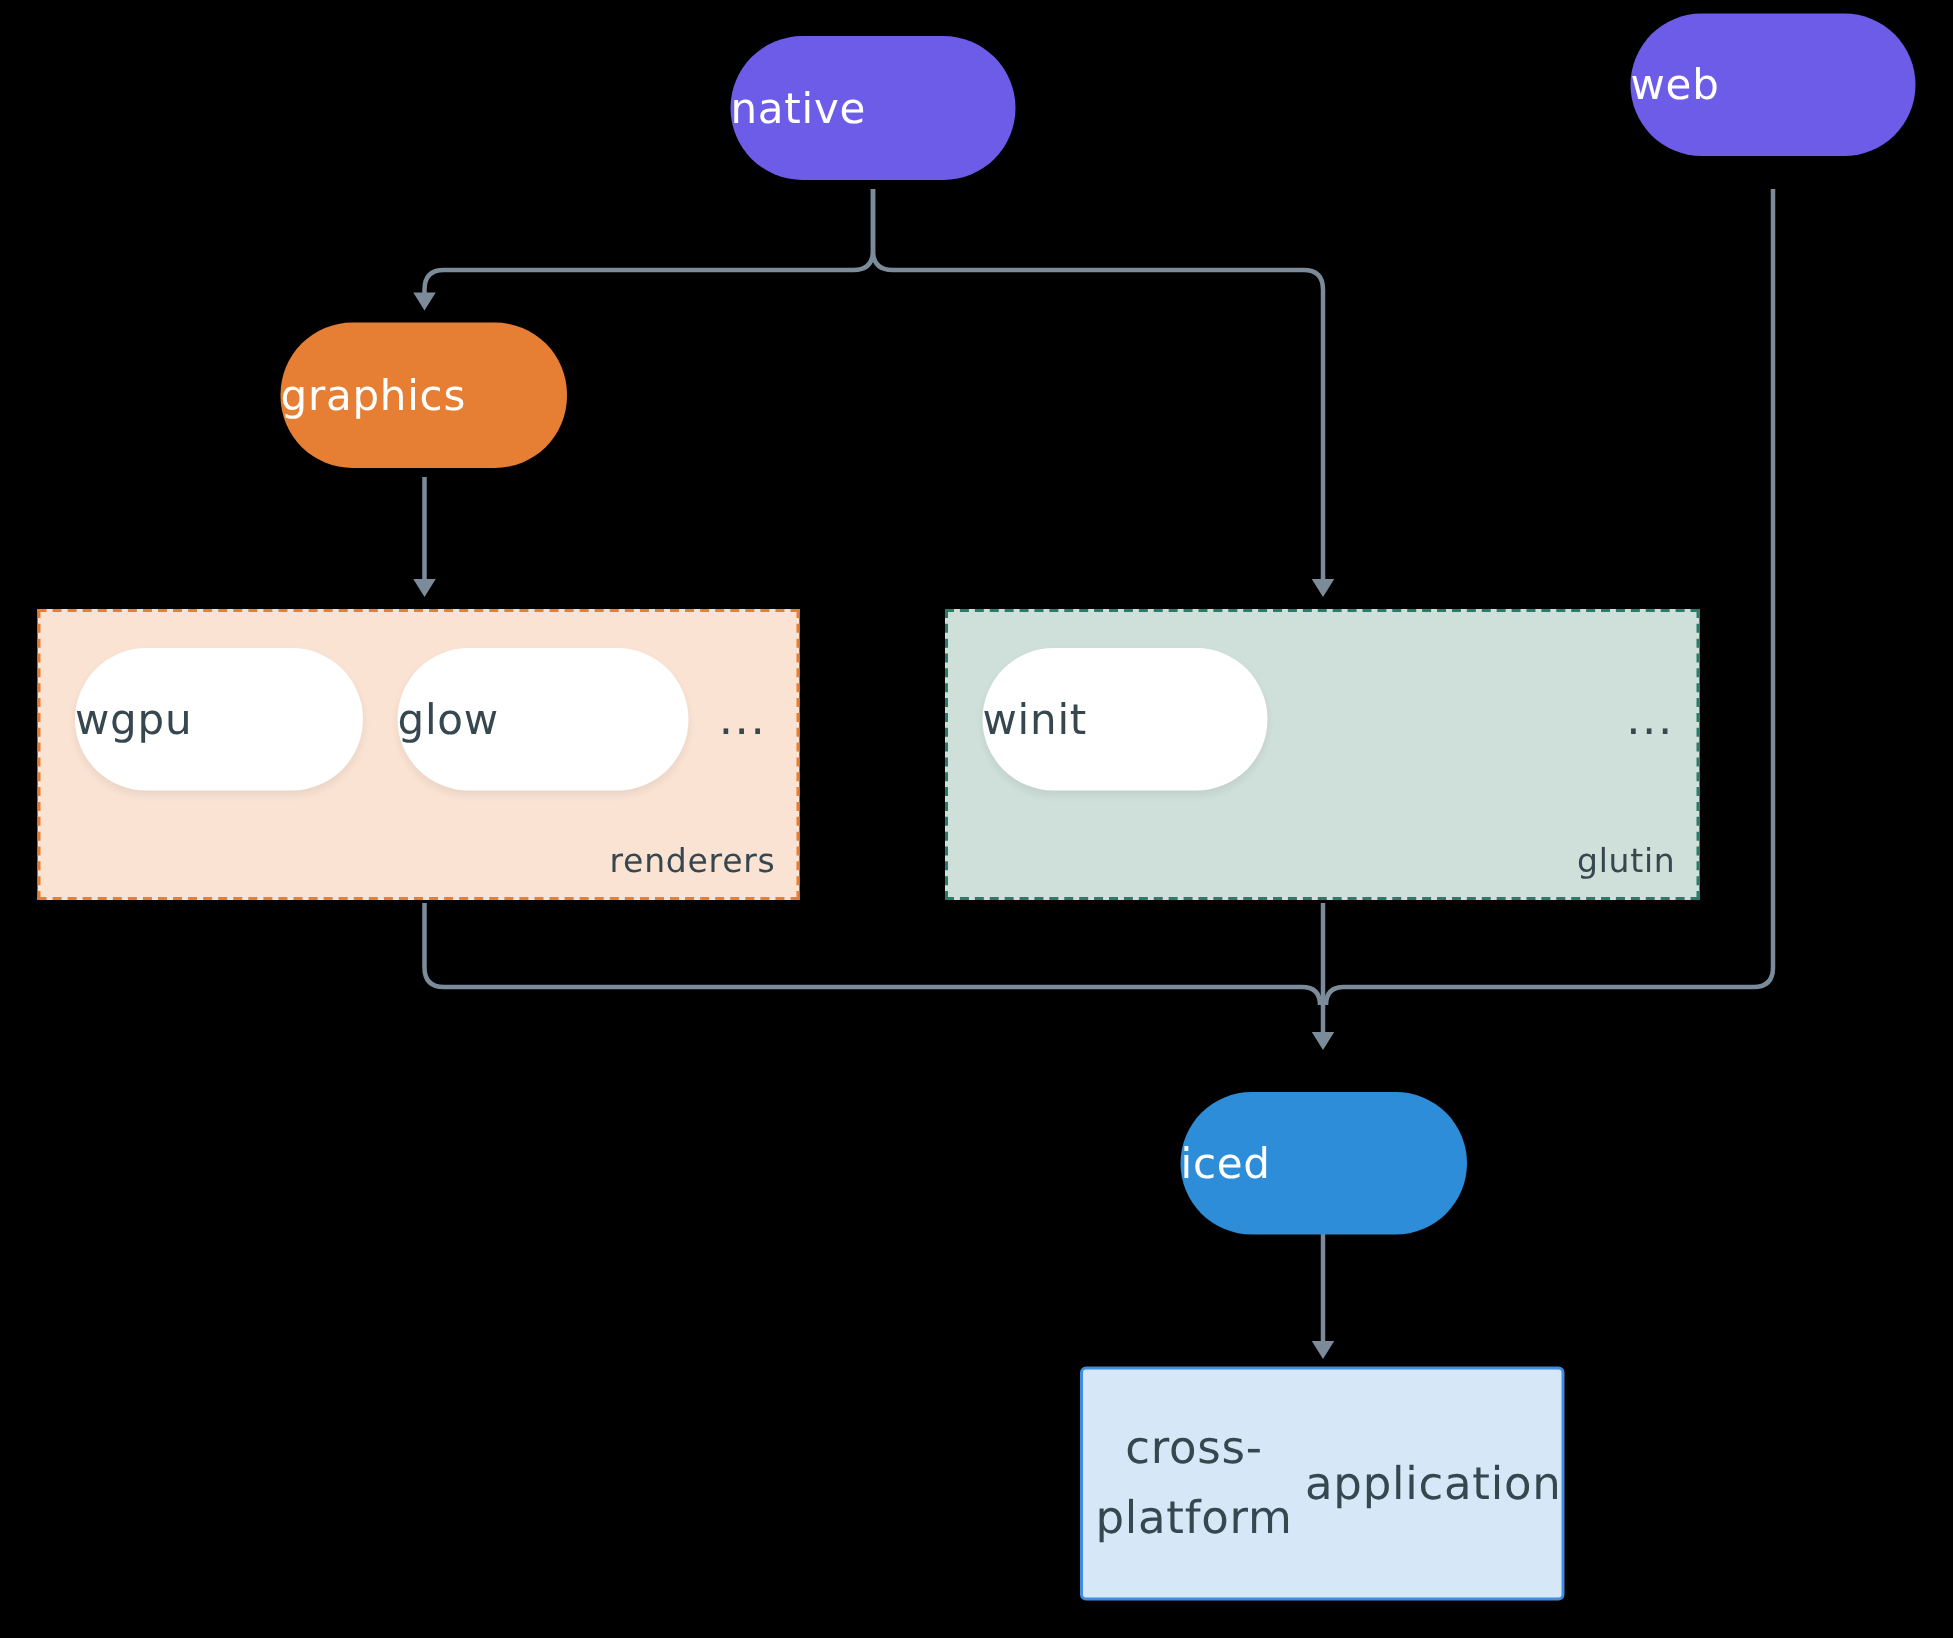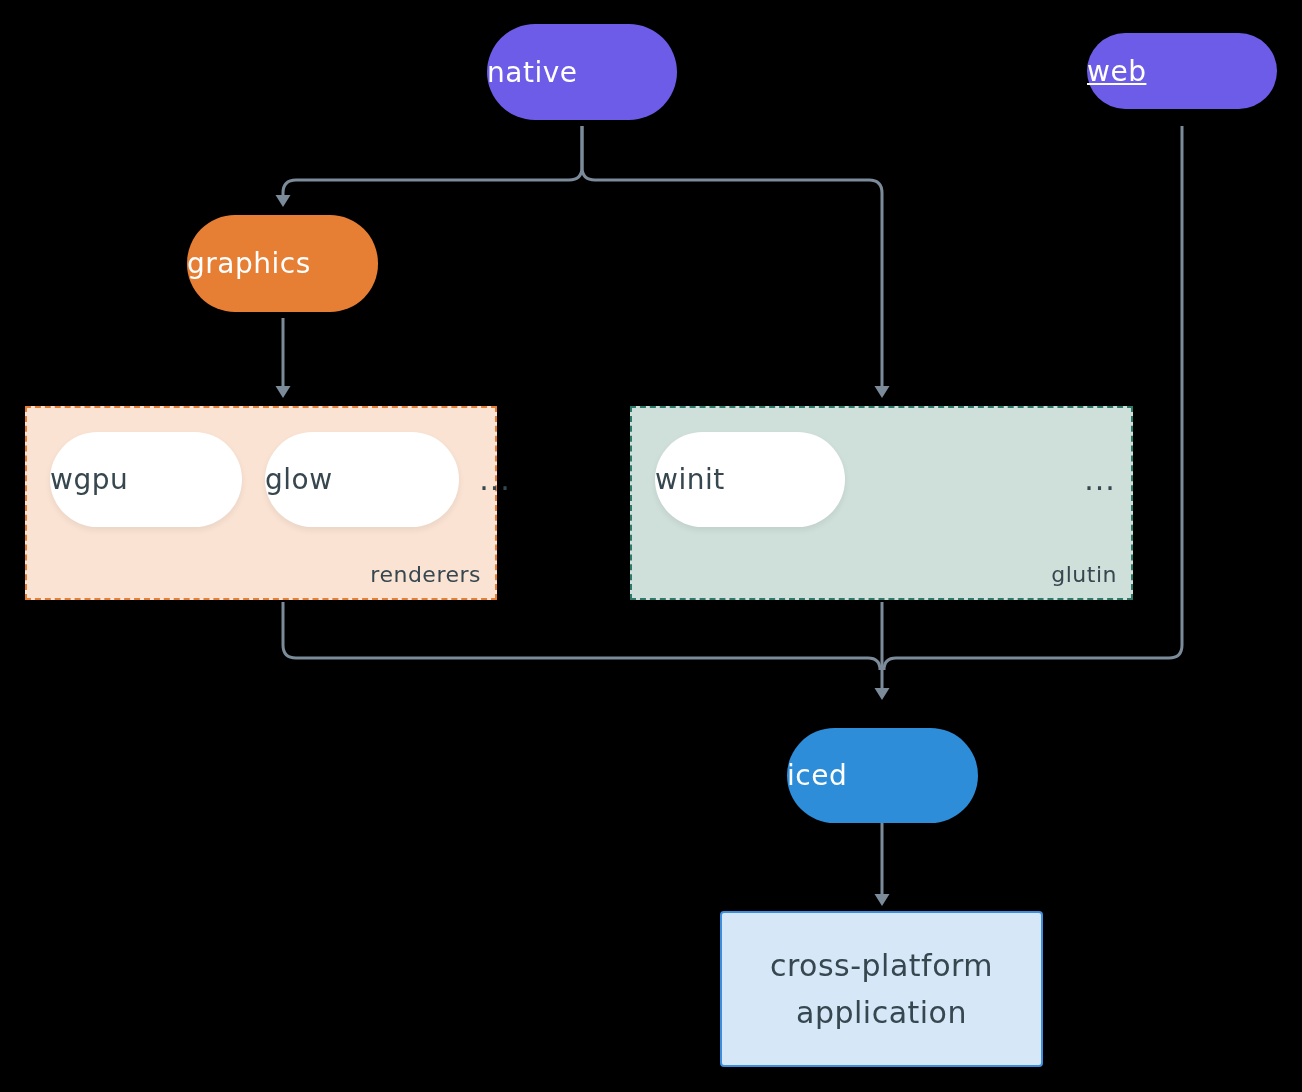--- a/index.html
+++ b/index.html
@@ -68,21 +68,21 @@
     display: flex; align-items: center; justify-content: center;
     font-size: 30px; color: var(--text_dark); letter-spacing: 1px;
   }
 
   .app-box {
     position: absolute; z-index: 2;
     left: 720px; top: 911px; width: 323px; height: 156px;
     background: var(--app_fill);
     border: 2px solid var(--app_border);
     border-radius: 4px;
-    display: flex; flex-direction: column;
+    display: flex; flex-direction: row;
     align-items: center; justify-content: center;
     color: var(--text_dark);
     font-size: 30px; line-height: 47px; letter-spacing: 0.5px;
     text-align: center;
   }
 </style>
 </head>
 <body>
 
 <div class="canvas">
@@ -106,29 +106,29 @@
     <polygon class="arrowhead" points="874.5,688 889.5,688 882,700"></polygon>
 
     <path class="edge" d="M 882 810 V 894"></path>
     <polygon class="arrowhead" points="874.5,894 889.5,894 882,906"></polygon>
   </svg>
 
   <div class="pill top" style="left:487px; top:24px; width:190px; height:96px;">
     <span>native</span>
   </div>
 
-  <div class="pill top" style="left:1087px; top:33px; width:190px; height:76px;text-decoration:underline;">
+  <div class="pill top" style="left:1087px; top:9px; width:190px; height:95px;">
     <span>web</span>
   </div>
 
   <div class="pill graphics" style="left:187px; top:215px; width:191px; height:97px;">
     <span>graphics</span>
   </div>
 
-  <div class="group renderers" style="left:25px; top:406px; width:472px; height:194px;">
+  <div class="group renderers" style="left:25px; top:406px; width:508px; height:194px;">
     <div class="pill white" style="left:23px; top:24px; width:192px; height:95px;">
       <span>wgpu</span>
     </div>
     <div class="pill white" style="left:238px; top:24px; width:194px; height:95px;">
       <span>glow</span>
     </div>
     <div class="ellipsis">...</div>
     <div class="group-label">renderers</div>
   </div>
 

